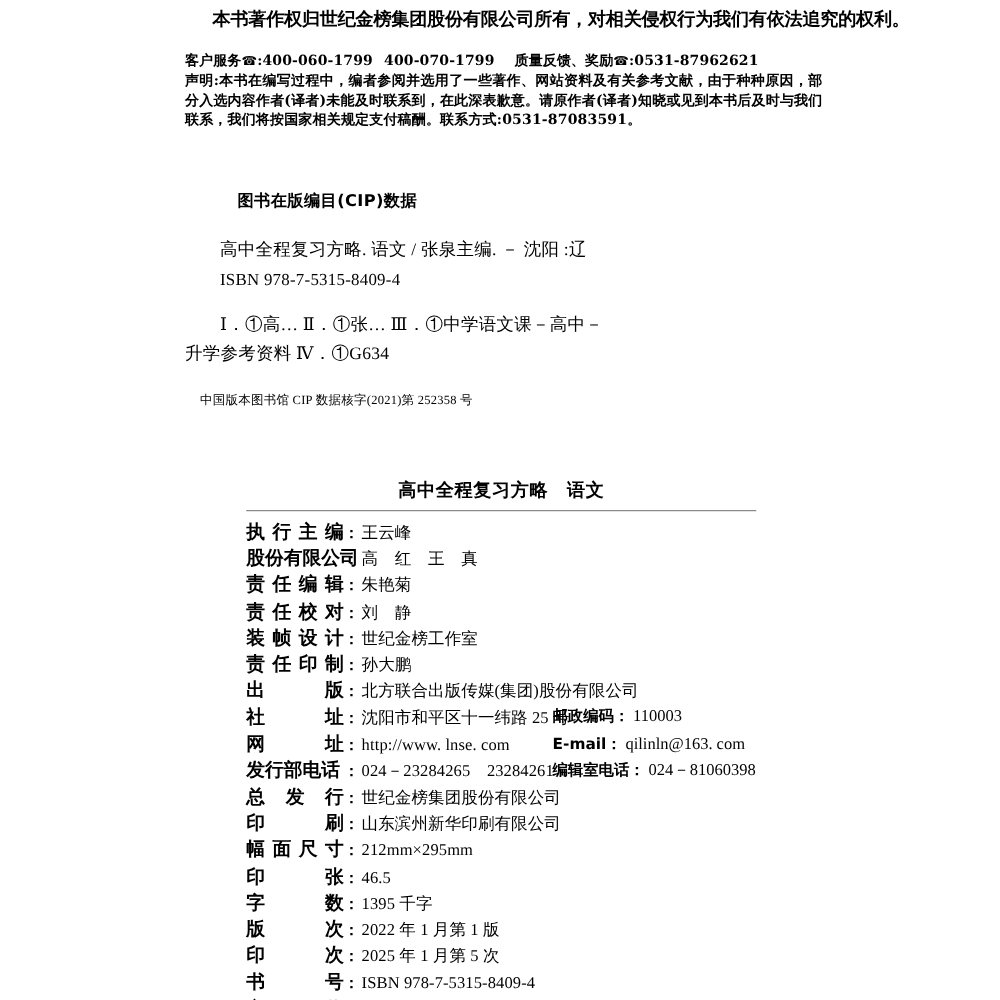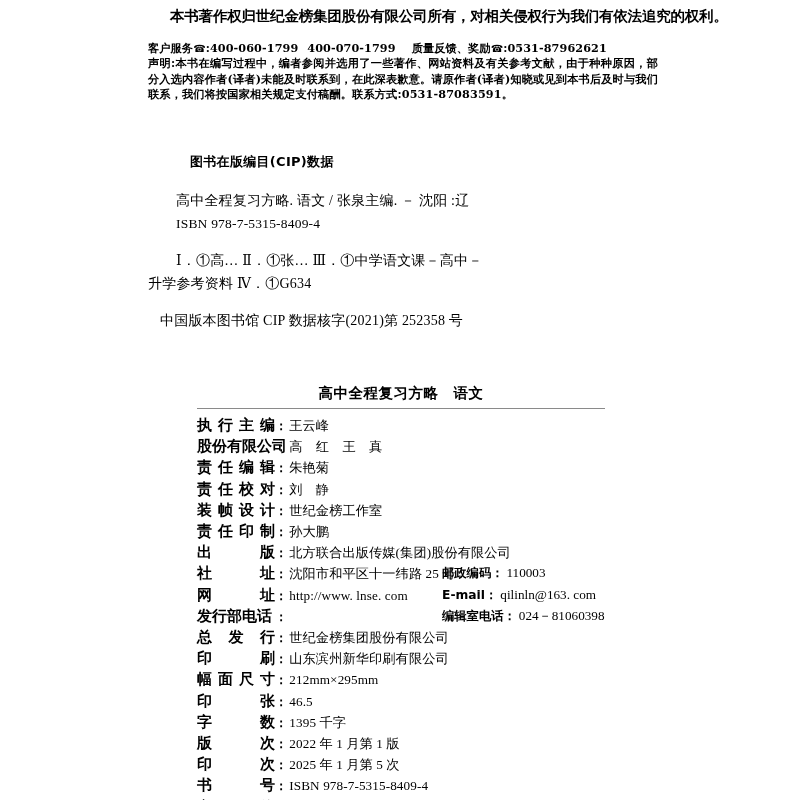--- a/index.html
+++ b/index.html
@@ -79,21 +79,21 @@
   }
   .cip-para.indent { text-indent: 28px; }
   .cip-sub {
     font-size: 13.5px;
     line-height: 23px;
     padding-left: 28px;
     letter-spacing: 0.2px;
   }
   .cip-gap { height: 14px; }
   .cip-center {
-    font-size: 14px;
+    font-size: 10px;
     line-height: 23px;
     letter-spacing: 0.2px;
     padding-left: 12px;
   }
 
   
   .colophon {
     position: absolute;
     left: 197px;
     top: 383px;
@@ -255,20 +255,21 @@
         <span class="ccolon">：</span>
         <span class="cvalue">http://www. lnse. com</span>
         <span class="ccol2">
           <span class="clabel2">E-mail：</span>
           <span class="cvalue2">qilinln@163. com</span>
         </span>
       </div>
       <div class="crow crow-2col">
         <span class="clabel tight">发行部电话</span>
         <span class="ccolon">：</span>
+        <span class="cvalue">024－23284265　23284261</span>
         <span class="ccol2">
           <span class="clabel2">编辑室电话：</span>
           <span class="cvalue2">024－81060398</span>
         </span>
       </div>
       <div class="crow">
         <span class="clabel">总发行</span>
         <span class="ccolon">：</span>
         <span class="cvalue">世纪金榜集团股份有限公司</span>
       </div>

